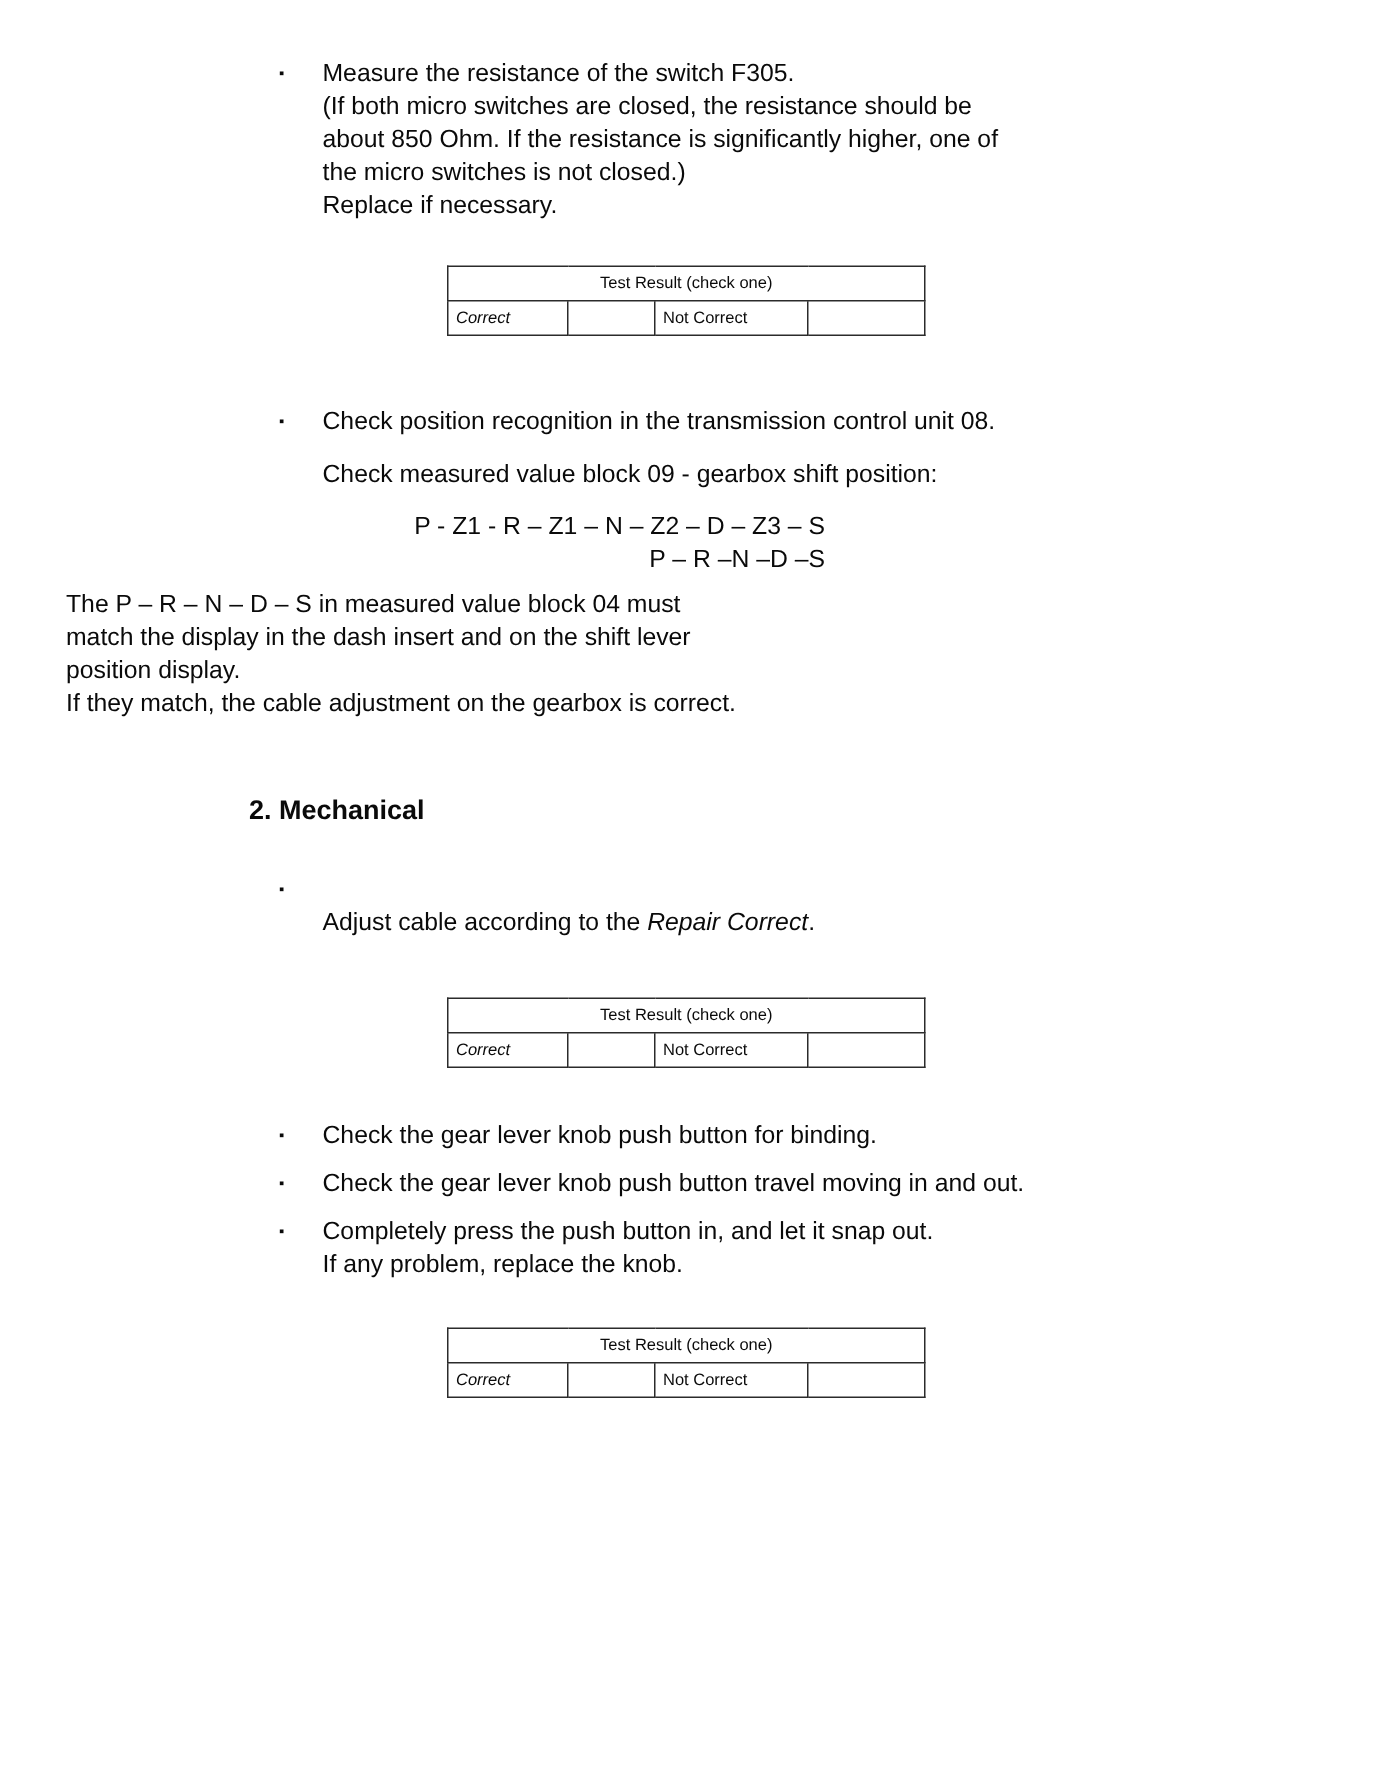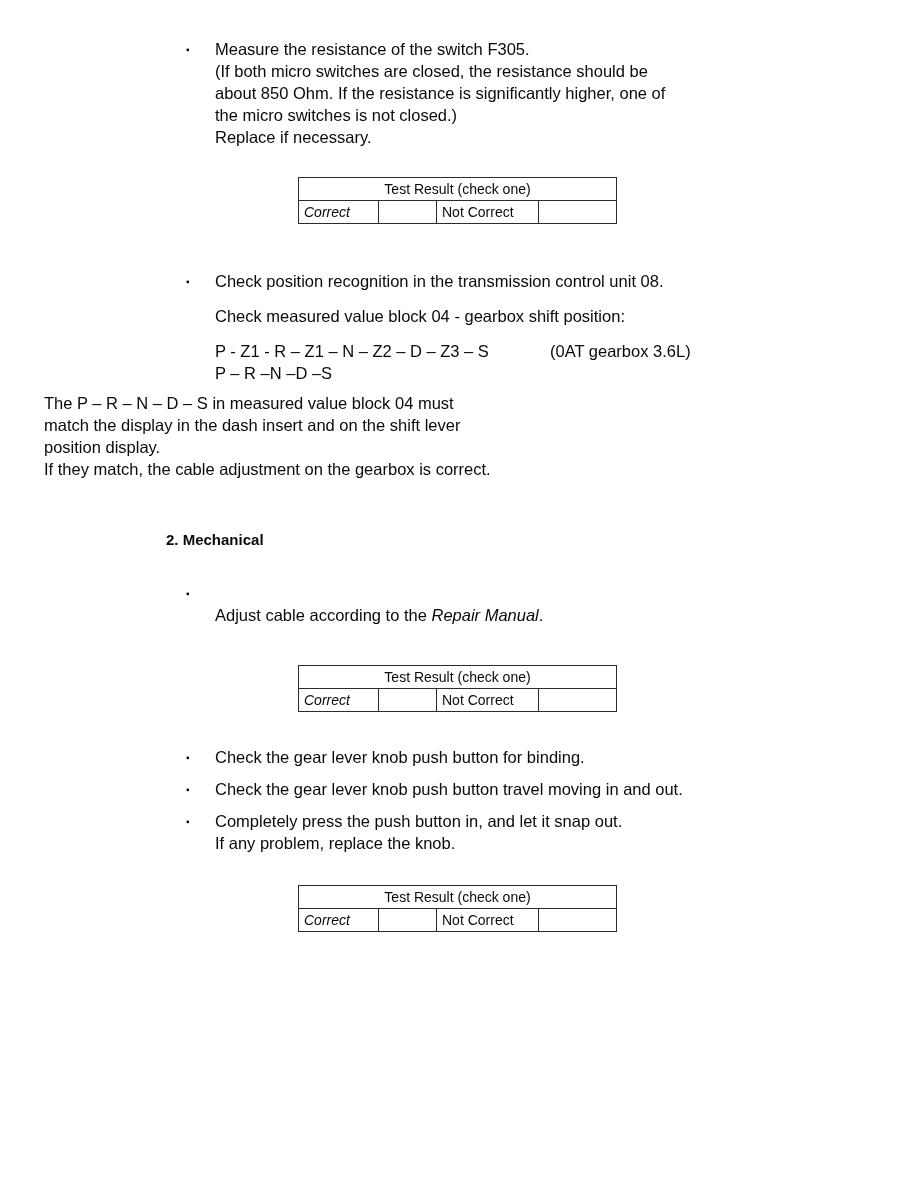--- a/index.html
+++ b/index.html
@@ -38,41 +38,42 @@
   }
   .plain-block {
     margin-left: 215px;
     white-space: pre-line;
     width: 545px;
   }
   .gear-row {
     margin-left: 215px;
     display: flex;
     width: 545px;
+    text-align: right;
   }
   .gear-left {
     flex: 0 0 335px;
     white-space: pre;
   }
   .gear-right {
     flex: 1 1 auto;
     white-space: pre;
   }
   .section-heading {
     margin-left: 166px;
     margin-top: 48px;
-    font-size: 15px;
+    font-size: 18px;
     font-weight: bold;
     line-height: 24px;
   }
   table.test-table {
     border-collapse: collapse;
     margin-left: 298px;
     table-layout: fixed;
-    font-size: 14px;
+    font-size: 11px;
   }
   table.test-table td {
     border: 1px solid #2b2b2b;
     height: 21px;
     padding: 0 5px;
     box-sizing: border-box;
     overflow: hidden;
     white-space: nowrap;
   }
   td.th-span {
@@ -121,41 +122,40 @@
       <td class="col-check2"></td>
     </tr>
   </tbody>
     </table>
 
   <div class="bullet-item mt-b2">
     <span class="bullet-marker">▪</span>
     <span class="bullet-text">Check position recognition in the transmission control unit 08.</span>
   </div>
 
-  <div class="plain-block mt-check">Check measured value block 04 - gearbox shift position:</div>
+  <div class="plain-block mt-check">Check measured value block 09 - gearbox shift position:</div>
 
   <div class="gear-row mt-gear">
     <span class="gear-left">P - Z1 - R – Z1 – N – Z2 – D – Z3 – S</span>
-    <span class="gear-right">(0AT gearbox 3.6L)</span>
   </div>
   <div class="gear-row">
     <span class="gear-left">P – R –N –D –S</span>
   </div>
 
   <div class="plain-block mt-match">The P – R – N – D – S in measured value block 04 must
 match the display in the dash insert and on the shift lever
 position display.
 If they match, the cable adjustment on the gearbox is correct.</div>
 
   <div class="section-heading">2. Mechanical</div>
 
   <div class="bullet-item mt-b3">
     <span class="bullet-marker">▪</span>
     <span class="bullet-text">
-      <span style="display:block; white-space: normal;"><span>Adjust cable according to the </span><span class="italic">Repair Manual</span><span>.</span></span>
+      <span style="display:block; white-space: normal;"><span>Adjust cable according to the </span><span class="italic">Repair Correct</span><span>.</span></span>
     </span>
   </div>
 
   <table class="test-table mt-table2">
     <tbody>
         <tr>
       <td class="th-span" colspan="4">Test Result (check one)</td>
     </tr>
     <tr>
       <td class="col-correct">Correct</td>

